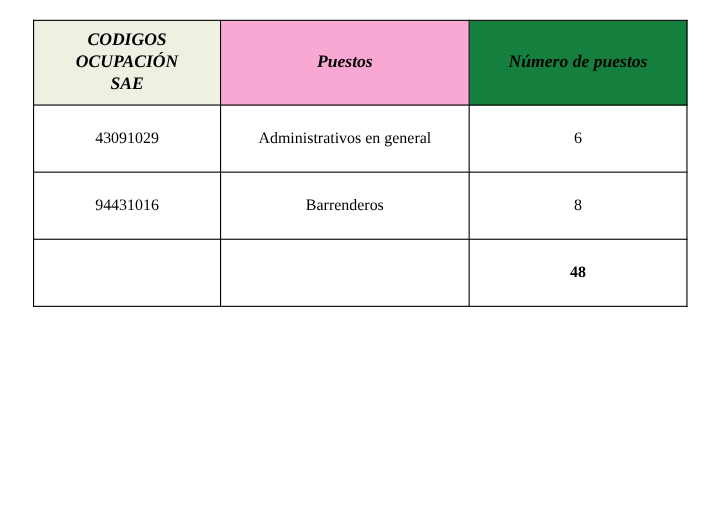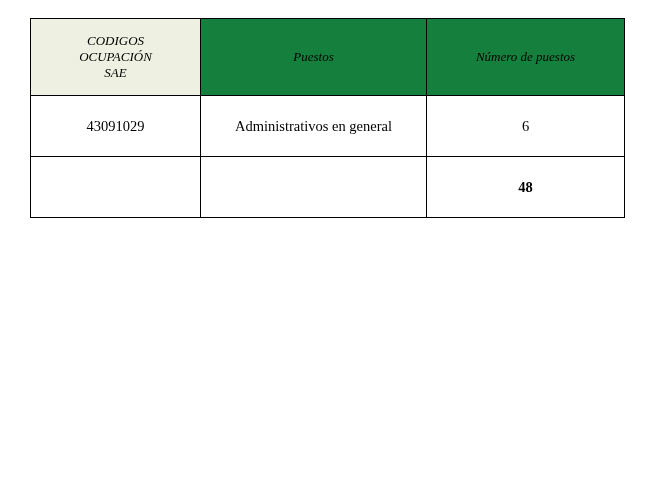--- a/index.html
+++ b/index.html
@@ -41,30 +41,30 @@
     text-align: center;
     vertical-align: middle;
     padding: 4px 6px;
     font-size: 14.5px;
     line-height: 1.25;
   }
 
   
   table.data thead th {
     height: 68px;
-    font-weight: normal;
+    font-weight: bold;
     font-style: italic;
-    font-size: 13px;
+    font-size: 16px;
   }
   th.head-codes {
     background: #eef0e2;
     line-height: 1.35;
   }
   th.head-puestos {
-    background: #15803d;
+    background: #f9a8d4;
   }
   th.head-num {
     background: #15803d;
   }
 
   
   table.data tbody td {
     height: 52px;
     font-style: normal;
     font-weight: normal;
@@ -105,20 +105,25 @@
           <th class="head-puestos">Puestos</th>
           <th class="head-num">Número de puestos</th>
         </tr>
       </thead>
       <tbody>
         <tr>
           <td class="col-code">43091029</td>
           <td class="col-job">Administrativos en general</td>
           <td class="col-num">6</td>
         </tr>
+        <tr>
+          <td class="col-code">94431016</td>
+          <td class="col-job">Barrenderos</td>
+          <td class="col-num">8</td>
+        </tr>
         <tr class="total-row">
           <td class="col-code"></td>
           <td class="col-job"></td>
           <td class="col-num">48</td>
         </tr>
       </tbody>
     </table>
   </div>
 </div>
 

